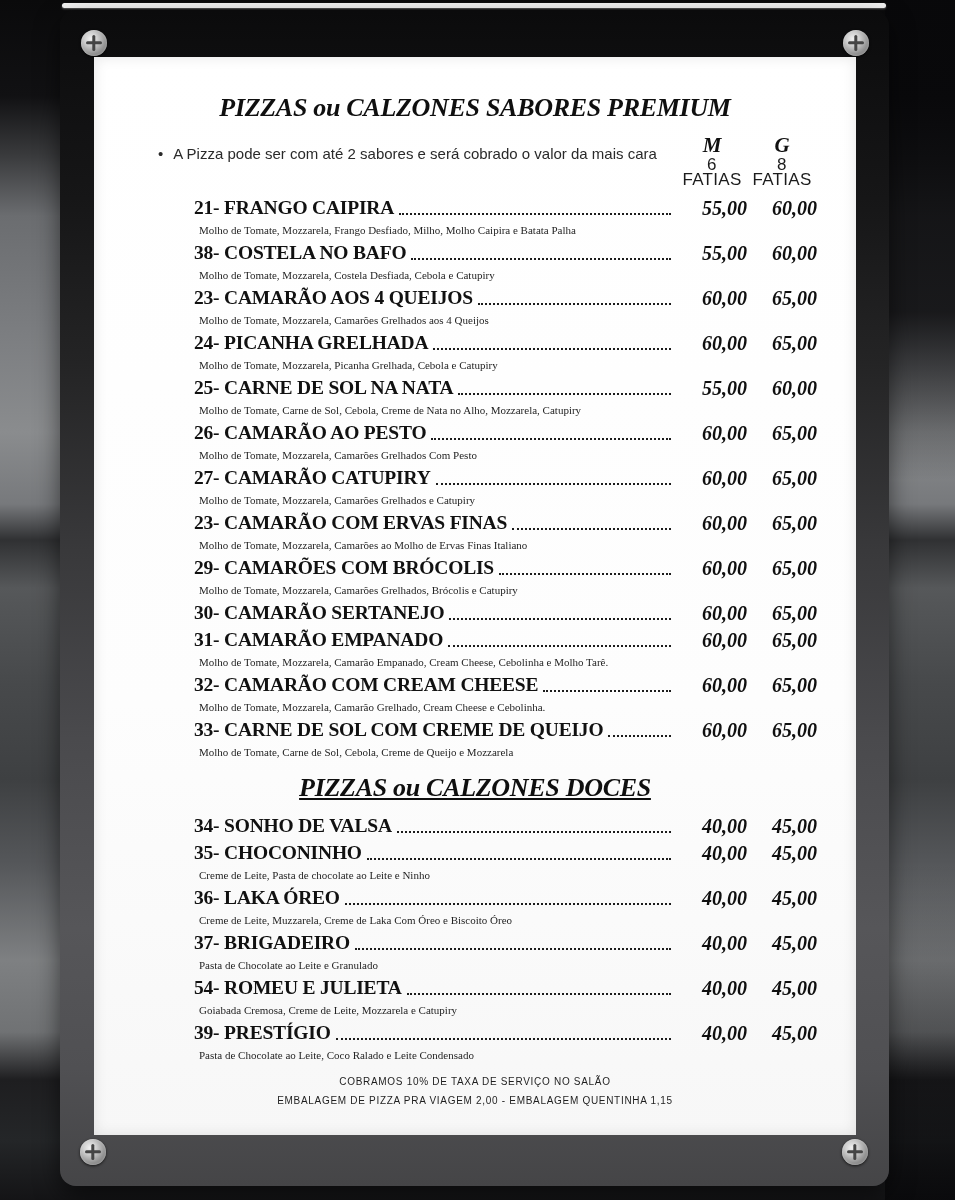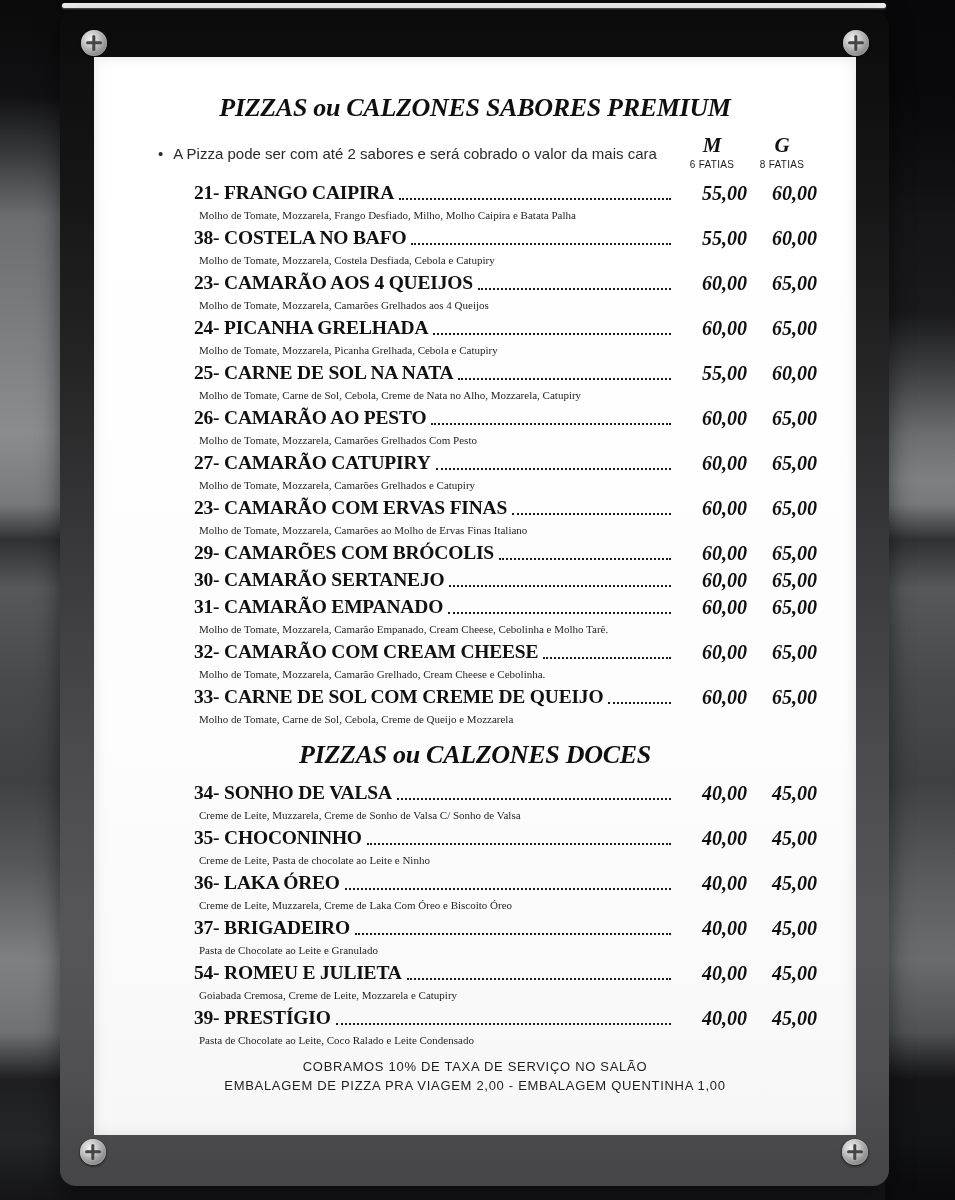--- a/index.html
+++ b/index.html
@@ -84,21 +84,21 @@
     margin: 0 0 10px 0;
     text-align: center;
     font-family: "Liberation Serif", serif;
     font-style: italic;
     font-weight: 700;
     font-size: 26px;
     line-height: 30px;
     letter-spacing: -0.3px;
     color: #0f0f0f;
   }
-  .menu-section.doces .section-title { margin-top: 12px; }
+  .menu-section.doces .section-title { margin-top: 12px; text-decoration: underline; }
 
   .note-row {
     display: flex;
     align-items: flex-start;
     padding: 0 39px 0 64px;
     margin-bottom: 8px;
   }
   .note {
     flex: 1;
     display: flex;
@@ -119,21 +119,21 @@
   .size-col { width: 70px; }
   .size-letter {
     font-family: "Liberation Serif", serif;
     font-style: italic;
     font-weight: 700;
     font-size: 21px;
     line-height: 24px;
     color: #101010;
   }
   .size-slices {
-    font-size: 10px;
+    font-size: 17px;
     line-height: 15px;
     letter-spacing: 0.3px;
     color: #1c1c1c;
   }
 
   .item { padding: 0 39px 0 100px; margin-bottom: 1px; }
   .item-line { display: flex; line-height: 26px; }
   .item-label {
     font-family: "Liberation Serif", serif;
     font-weight: 700;
@@ -165,21 +165,21 @@
     padding-left: 5px;
     font-size: 11px;
     line-height: 18px;
     color: #242424;
     font-family: Liberation Serif, serif;
   }
 
   .menu-footer {
     margin-top: 8px;
     text-align: center;
-    font-size: 13px;
+    font-size: 10px;
     line-height: 19px;
     letter-spacing: 0.7px;
     color: #1e1e1e;
   }
 </style>
 </head>
 <body>
 
 <div class="scene">
   <div class="top-edge"></div>
@@ -280,20 +280,21 @@
               </div>
               <div class="item-desc">Molho de Tomate, Mozzarela, Camarões ao Molho de Ervas Finas Italiano</div>
             </div>
             <div class="item">
               <div class="item-line">
                 <span class="item-label">29- CAMARÕES COM BRÓCOLIS</span>
                 <span class="leader"></span>
                 <span class="price">60,00</span>
                 <span class="price">65,00</span>
               </div>
+              <div class="item-desc">Molho de Tomate, Mozzarela, Camarões Grelhados, Brócolis e Catupiry</div>
             </div>
             <div class="item">
               <div class="item-line">
                 <span class="item-label">30- CAMARÃO SERTANEJO</span>
                 <span class="leader"></span>
                 <span class="price">60,00</span>
                 <span class="price">65,00</span>
               </div>
             </div>
             <div class="item">
@@ -326,21 +327,20 @@
           </section>
           <section class="menu-section doces">
             <h2 class="section-title">PIZZAS ou CALZONES DOCES</h2>
             <div class="item">
               <div class="item-line">
                 <span class="item-label">34- SONHO DE VALSA</span>
                 <span class="leader"></span>
                 <span class="price">40,00</span>
                 <span class="price">45,00</span>
               </div>
-              <div class="item-desc">Creme de Leite, Muzzarela, Creme de Sonho de Valsa C/ Sonho de Valsa</div>
             </div>
             <div class="item">
               <div class="item-line">
                 <span class="item-label">35- CHOCONINHO</span>
                 <span class="leader"></span>
                 <span class="price">40,00</span>
                 <span class="price">45,00</span>
               </div>
               <div class="item-desc">Creme de Leite, Pasta de chocolate ao Leite e Ninho</div>
             </div>
@@ -377,17 +377,17 @@
                 <span class="leader"></span>
                 <span class="price">40,00</span>
                 <span class="price">45,00</span>
               </div>
               <div class="item-desc">Pasta de Chocolate ao Leite, Coco Ralado e Leite Condensado</div>
             </div>
           </section>
         </div>
       <div class="menu-footer">
         <div>COBRAMOS 10% DE TAXA DE SERVIÇO NO SALÃO</div>
-        <div>EMBALAGEM DE PIZZA PRA VIAGEM 2,00 - EMBALAGEM QUENTINHA 1,00</div>
+        <div>EMBALAGEM DE PIZZA PRA VIAGEM 2,00 - EMBALAGEM QUENTINHA 1,15</div>
       </div>
     </div>
   </div>
 </div>
 
 </body></html>

